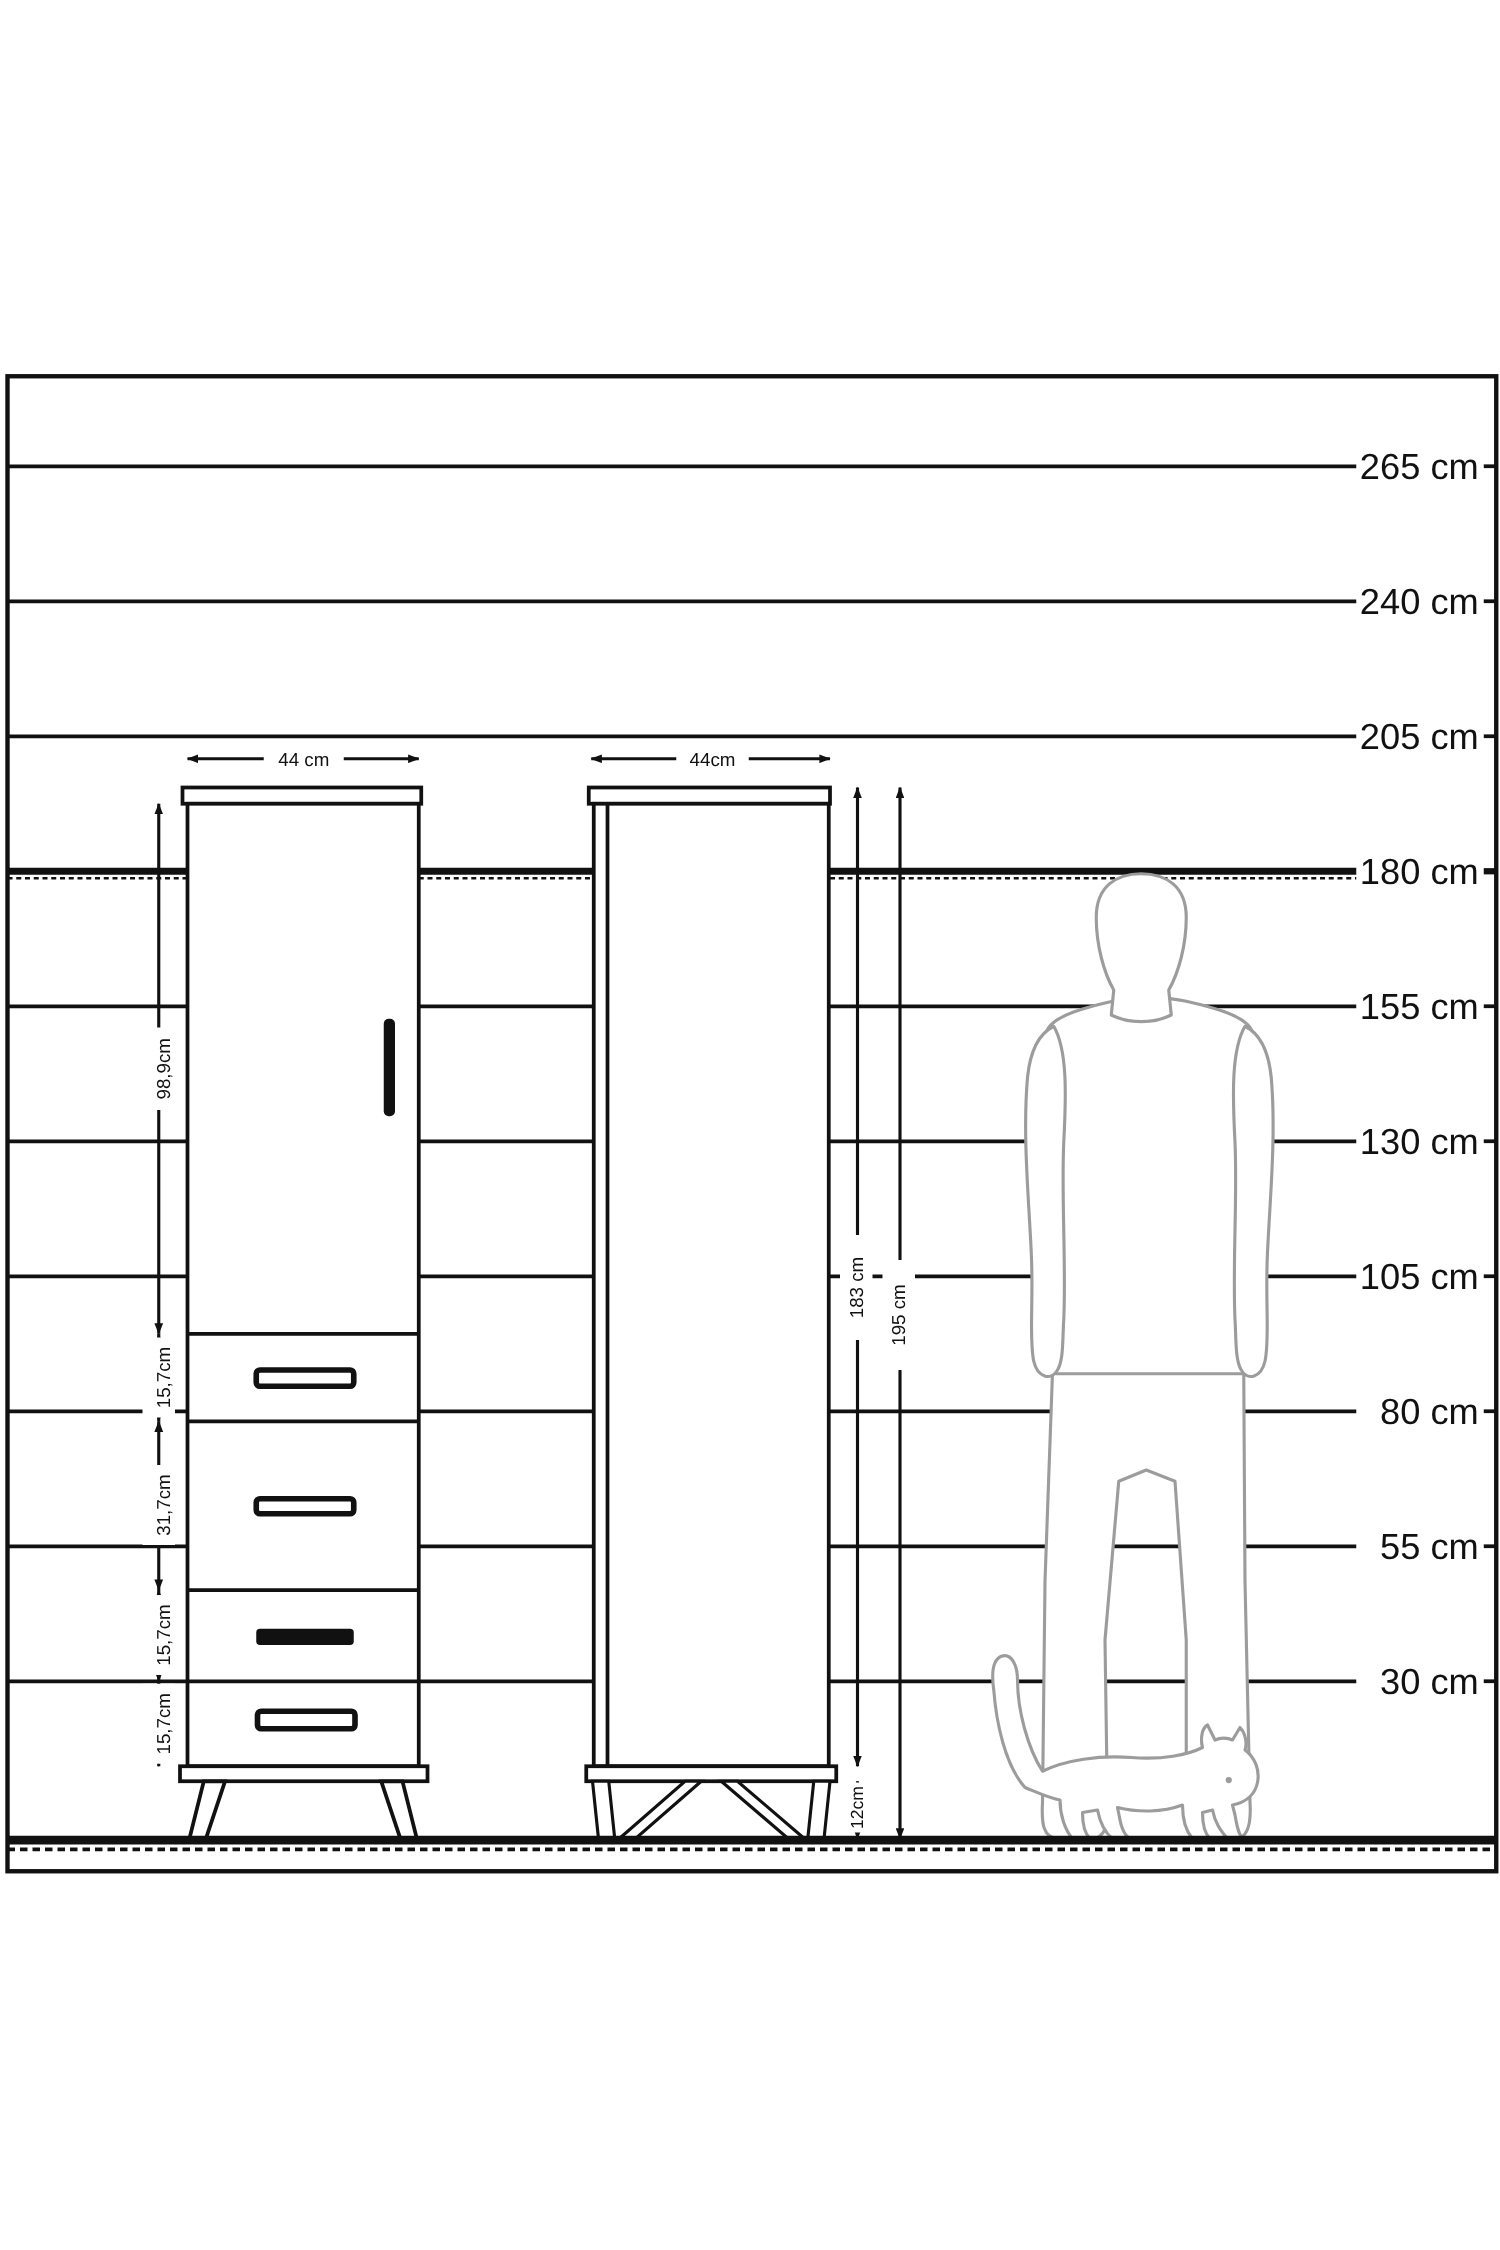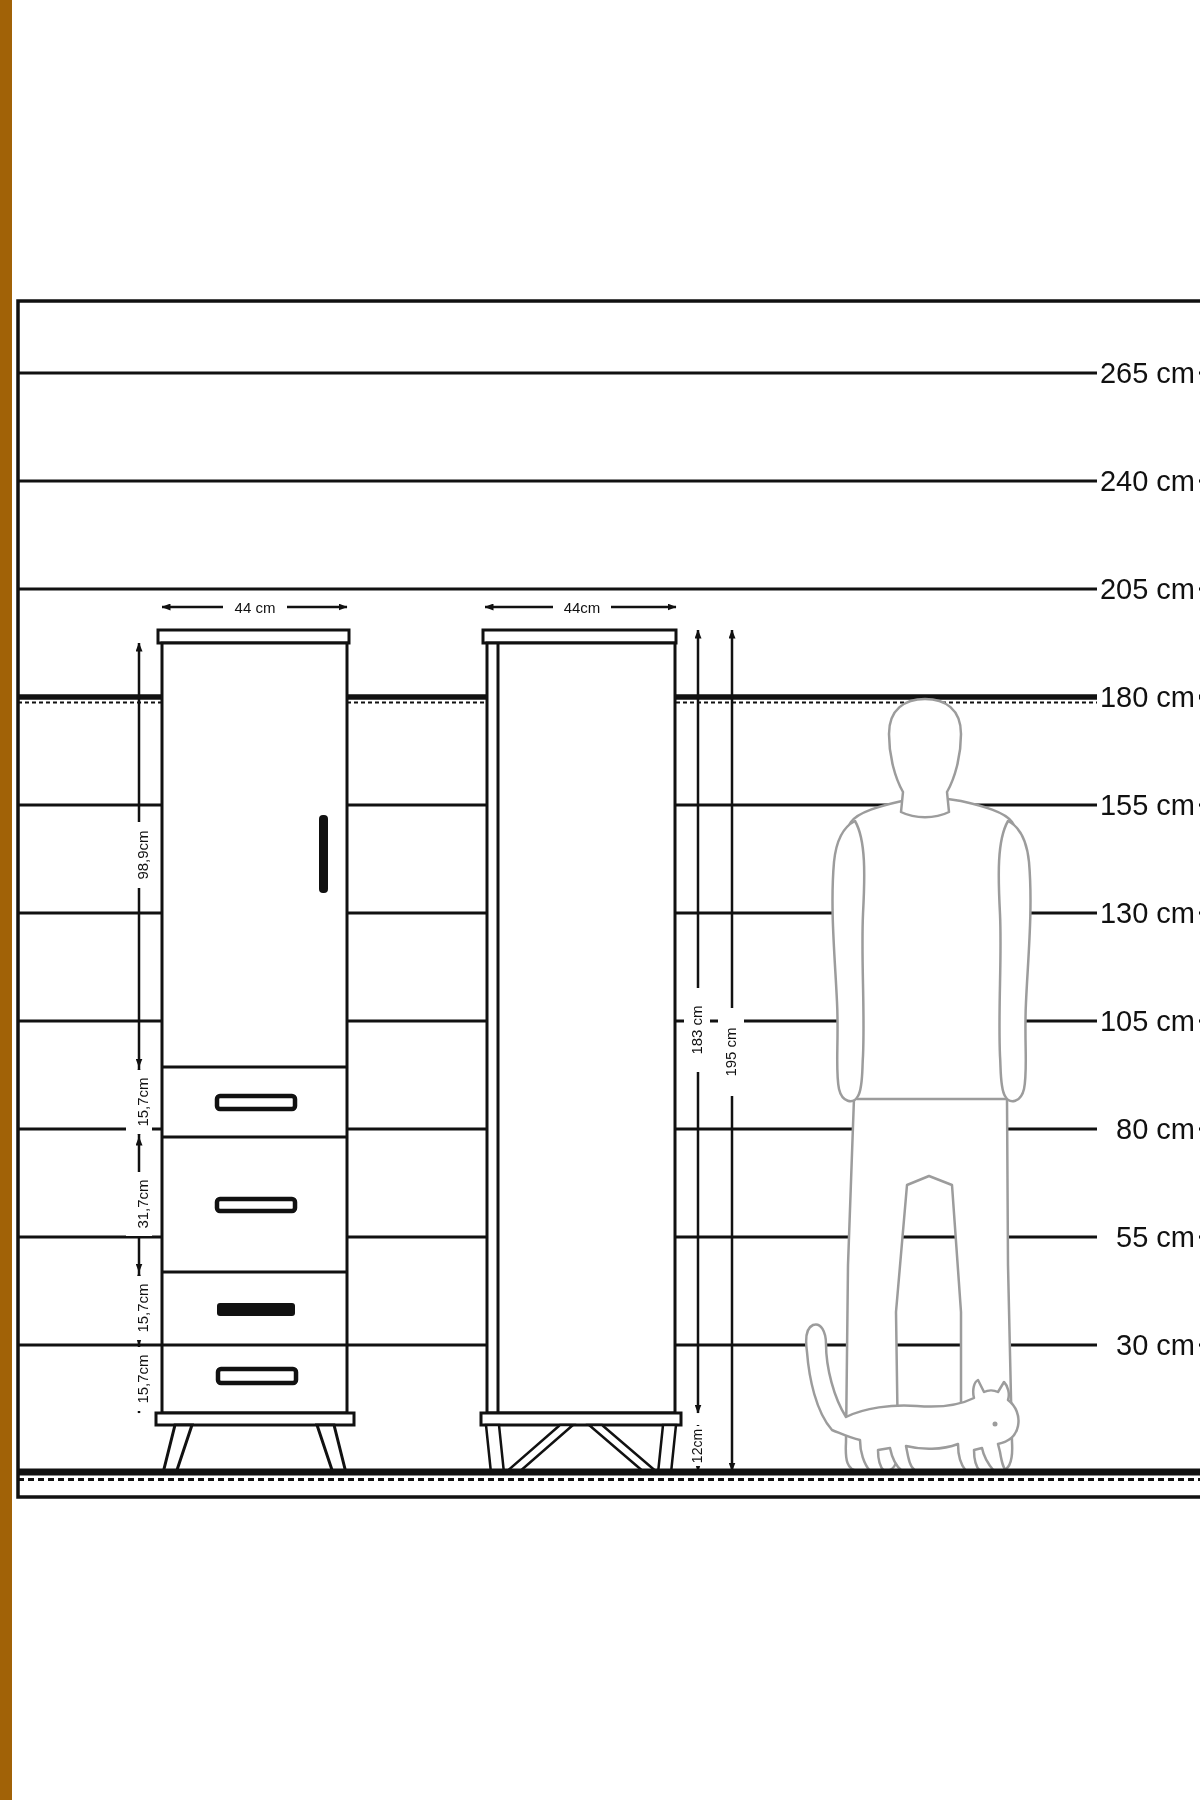--- a/index.html
+++ b/index.html
@@ -4,23 +4,22 @@
 <style>
   html, body {
     margin: 0;
     padding: 0;
     background: #ffffff;
   }
   .page {
     width: 979px;
     height: 1800px;
     position: relative;
-    background: #a16207;
+    background: #eab308;
     font-family: "Liberation Sans", sans-serif;
-    padding-left: 12px;
   }
   svg text {
     font-family: "Liberation Sans", sans-serif;
     fill: #111111;
   }
   .scale-label { font-size: 29px; }
   .dim-label   { font-size: 15px; }
   .dim-label-sm{ font-size: 14px; }
 </style>
 </head>

